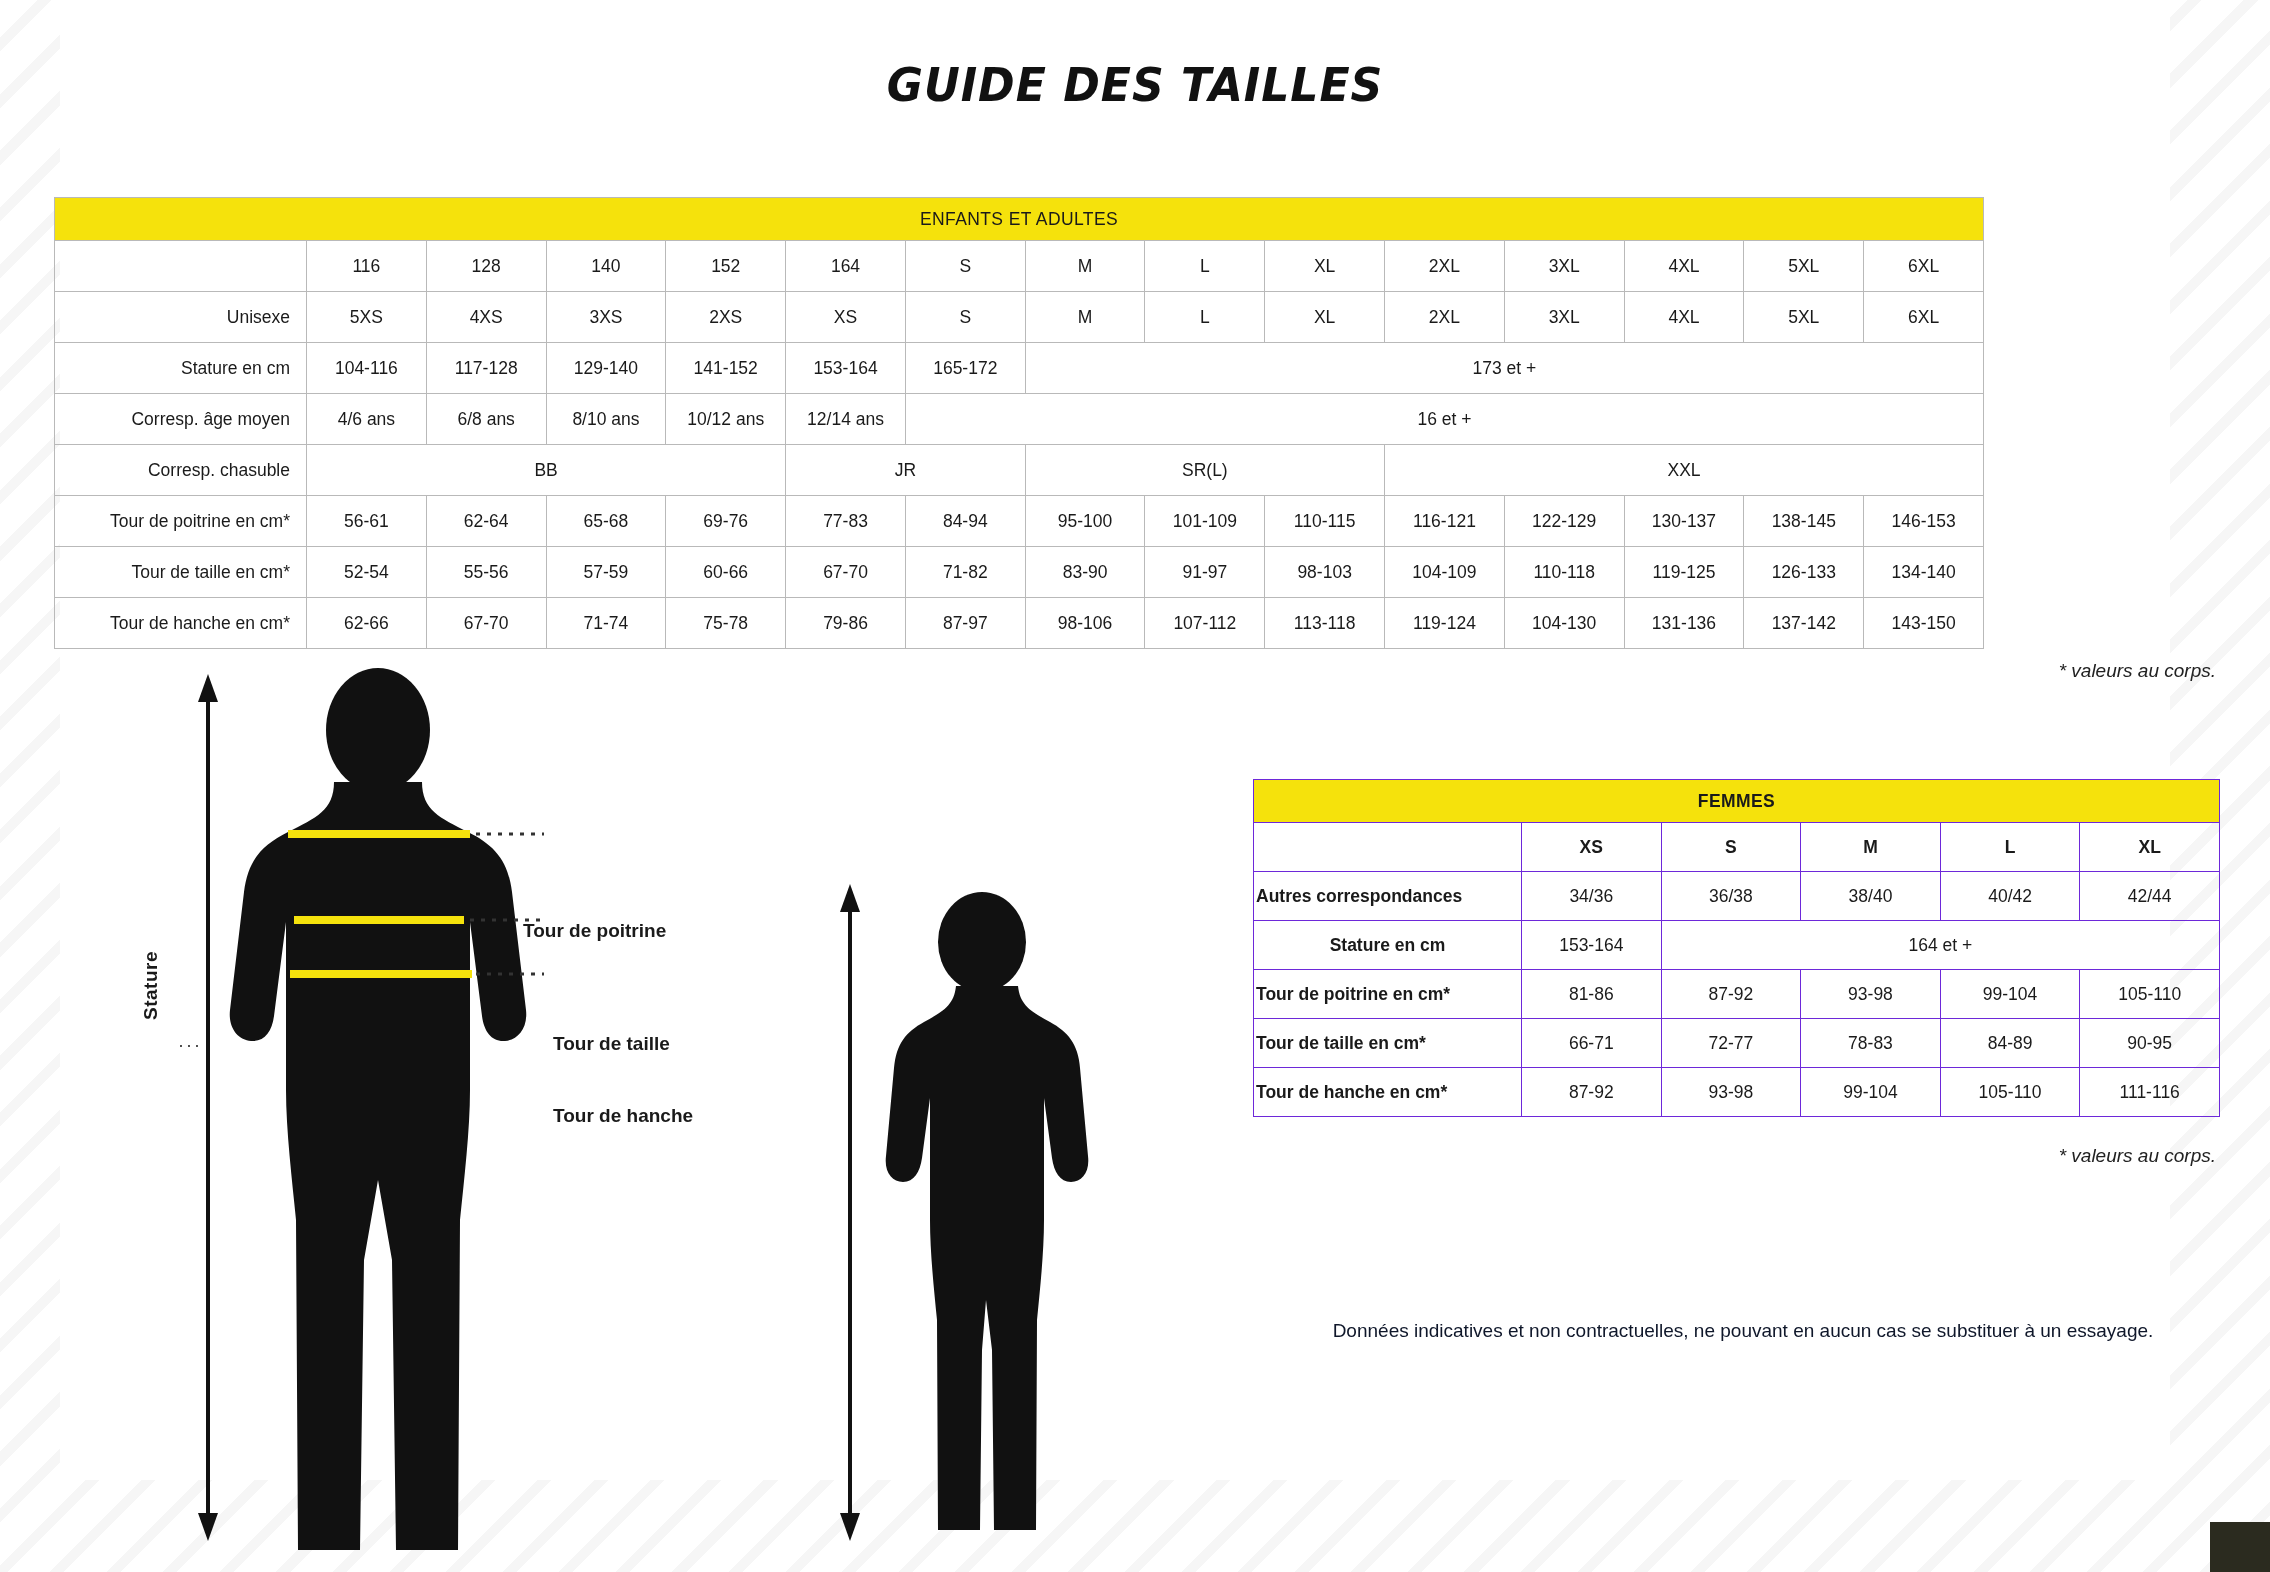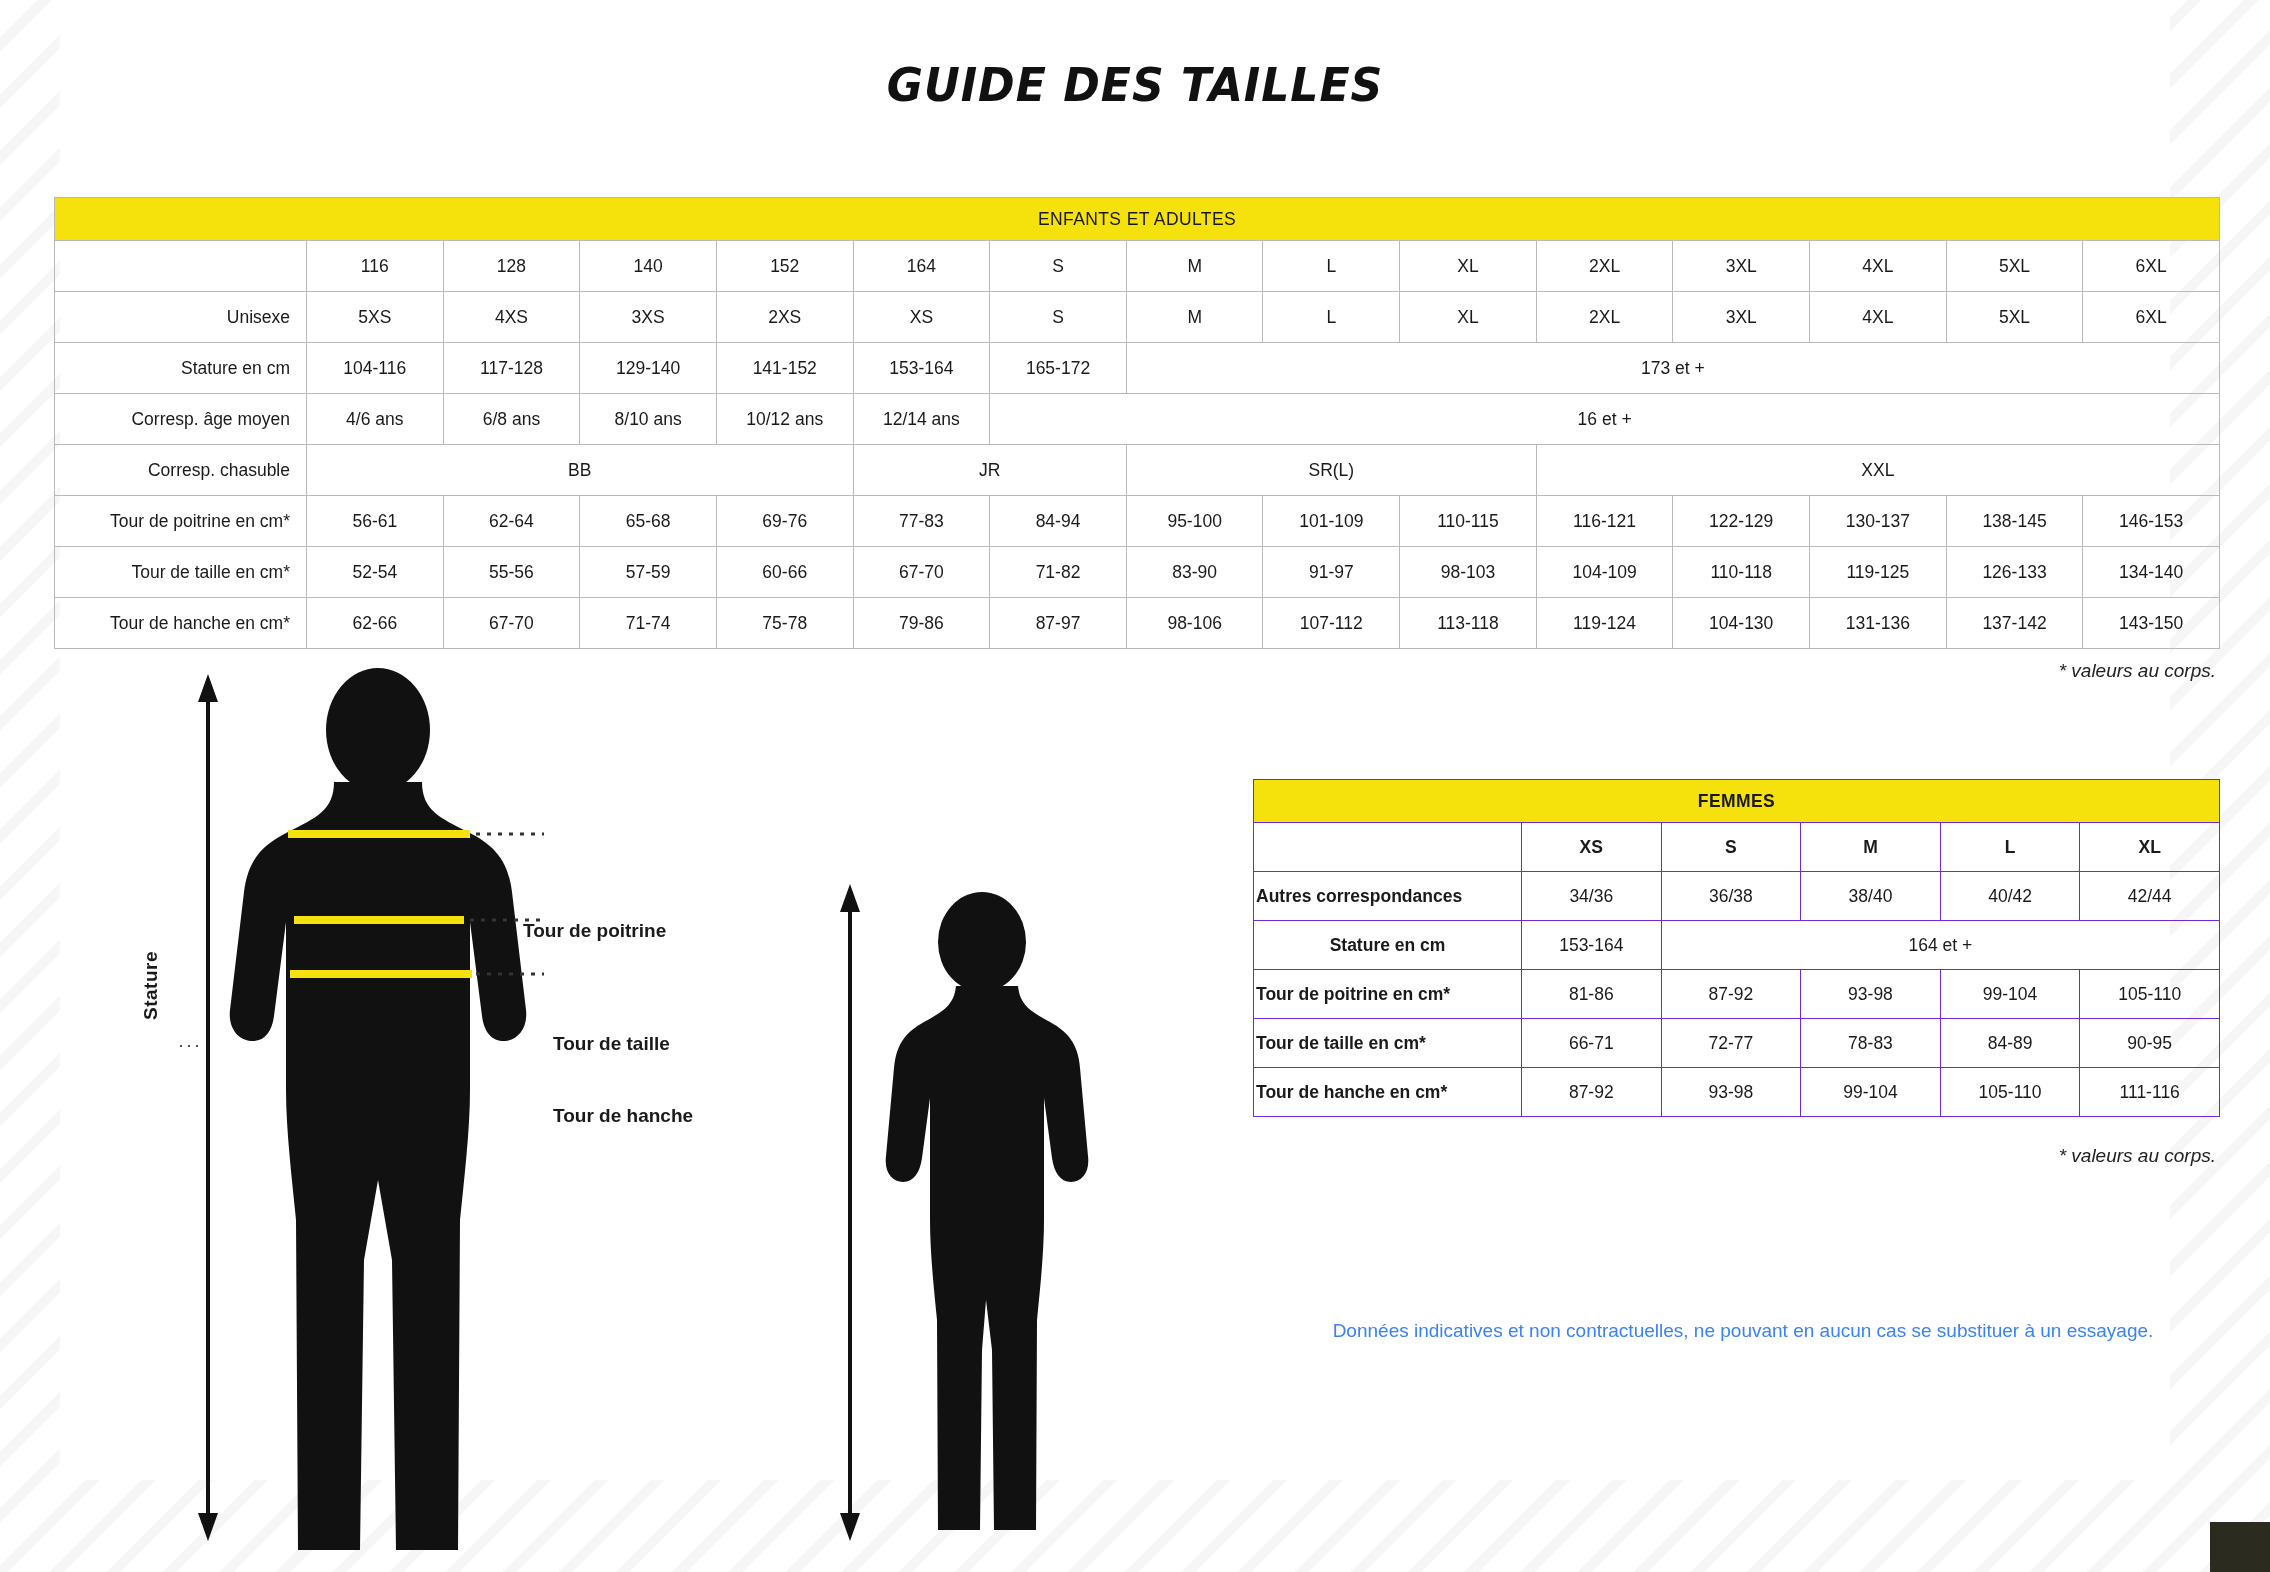--- a/index.html
+++ b/index.html
@@ -50,21 +50,21 @@
     letter-spacing: 1px;
     color: #111;
     transform: scaleX(0.96);
   }
 
   
   .main-table-wrap {
     position: absolute;
     left: 54px;
     top: 197px;
-    width: 2166px;
+    width: 1930px;
     border-radius: 32px;
   }
   table.sz {
     border-collapse: collapse;
     width: 100%;
     table-layout: fixed;
   }
   table.sz td, table.sz th {
     border: 1px solid #b9b9b9;
     text-align: center;
@@ -140,21 +140,21 @@
     font-size: 19px;
     color: #222;
   }
   .disclaimer {
     position: absolute;
     left: 1253px;
     top: 1320px;
     width: 980px;
     text-align: center;
     font-size: 19px;
-    color: #3b82f6;
+    color: #0f172a;
   }
 
   
   .figures {
     position: absolute;
     left: 120px;
     top: 660px;
     width: 1050px;
     height: 890px;
   }

